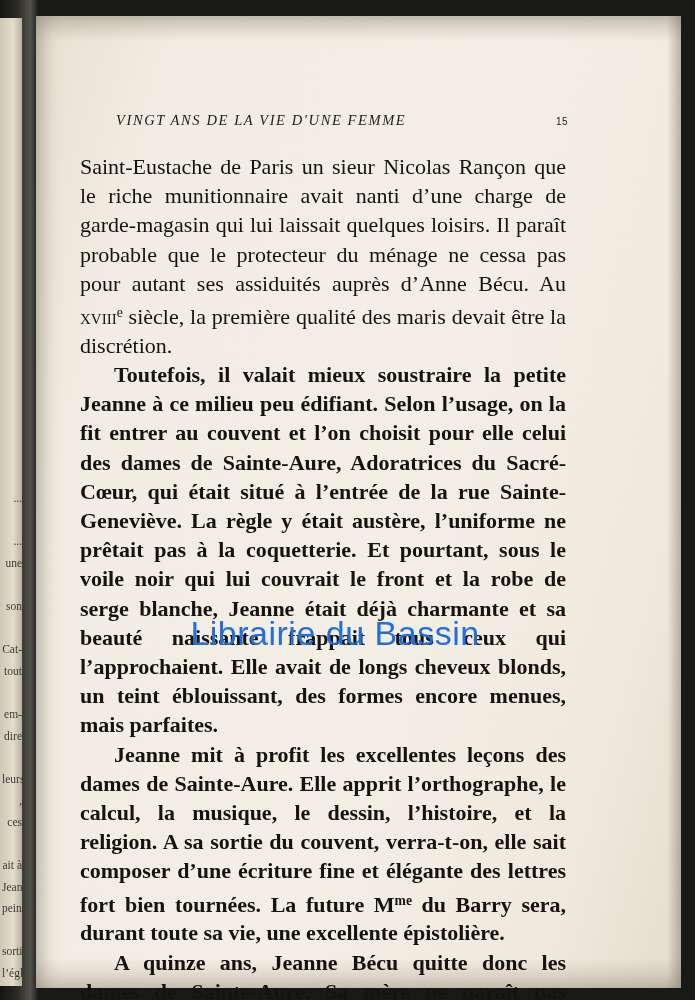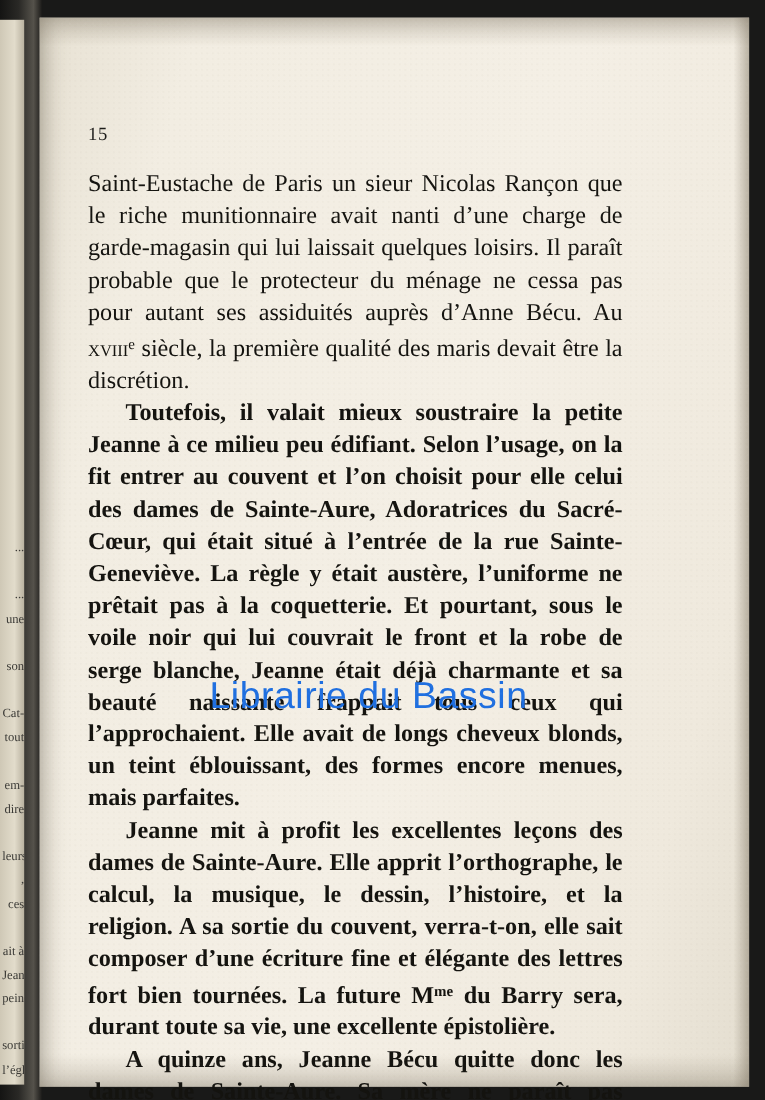--- a/index.html
+++ b/index.html
@@ -98,22 +98,22 @@
   }
   .running-title {
     font-family: "Liberation Serif", serif;
     font-style: italic;
     font-size: 14.5px;
     letter-spacing: 1.6px;
     color: #1d1c1a;
     margin-left: 36px;
   }
   .folio {
-    font-family: Liberation Serif, serif;
-    font-size: 17px;
+    font-family: Liberation Sans, sans-serif;
+    font-size: 10px;
     color: #1d1c1a;
     letter-spacing: 0.5px;
     text-align: right;
   }
   .body-text {
     margin-top: 18px;
     width: 486px;
     font-family: "Liberation Serif", serif;
     font-size: 22px;
     line-height: 29.2px;
@@ -200,20 +200,21 @@
   </div>
 
   <div class="page">
     <div class="page-top-shadow"></div>
     <div class="page-bottom-shadow"></div>
     <div class="page-edge"></div>
 
     <div class="content">
 
       <div class="running-head">
+        <div class="running-title">VINGT ANS DE LA VIE D'UNE FEMME</div>
         <div class="folio">15</div>
       </div>
 
       <div class="body-text">
 
         <p>Saint-Eustache de Paris un sieur Nicolas Rançon que le riche munitionnaire avait nanti d’une charge de garde-magasin qui lui laissait quelques loisirs. Il paraît probable que le protecteur du ménage ne cessa pas pour autant ses assiduités auprès d’Anne Bécu. Au <span class="sc">xviii</span><sup>e</sup> siècle, la première qualité des maris devait être la discrétion.</p>
 
         <p class="indent">Toutefois, il valait mieux soustraire la petite Jeanne à ce milieu peu édifiant. Selon l’usage, on la fit entrer au couvent et l’on choisit pour elle celui des dames de Sainte-Aure, Adoratrices du Sacré-Cœur, qui était situé à l’entrée de la rue Sainte-Geneviève. La règle y était austère, l’uniforme ne prêtait pas à la coquetterie. Et pourtant, sous le voile noir qui lui couvrait le front et la robe de serge blanche, Jeanne était déjà charmante et sa beauté naissante frappait tous ceux qui l’approchaient. Elle avait de longs cheveux blonds, un teint éblouissant, des formes encore menues, mais parfaites.</p>
 
         <p class="indent">Jeanne mit à profit les excellentes leçons des dames de Sainte-Aure. Elle apprit l’orthographe, le calcul, la musique, le dessin, l’histoire, et la religion. A sa sortie du couvent, verra-t-on, elle sait composer d’une écriture fine et élégante des lettres fort bien tournées. La future M<sup>me</sup> du Barry sera, durant toute sa vie, une excellente épistolière.</p>

